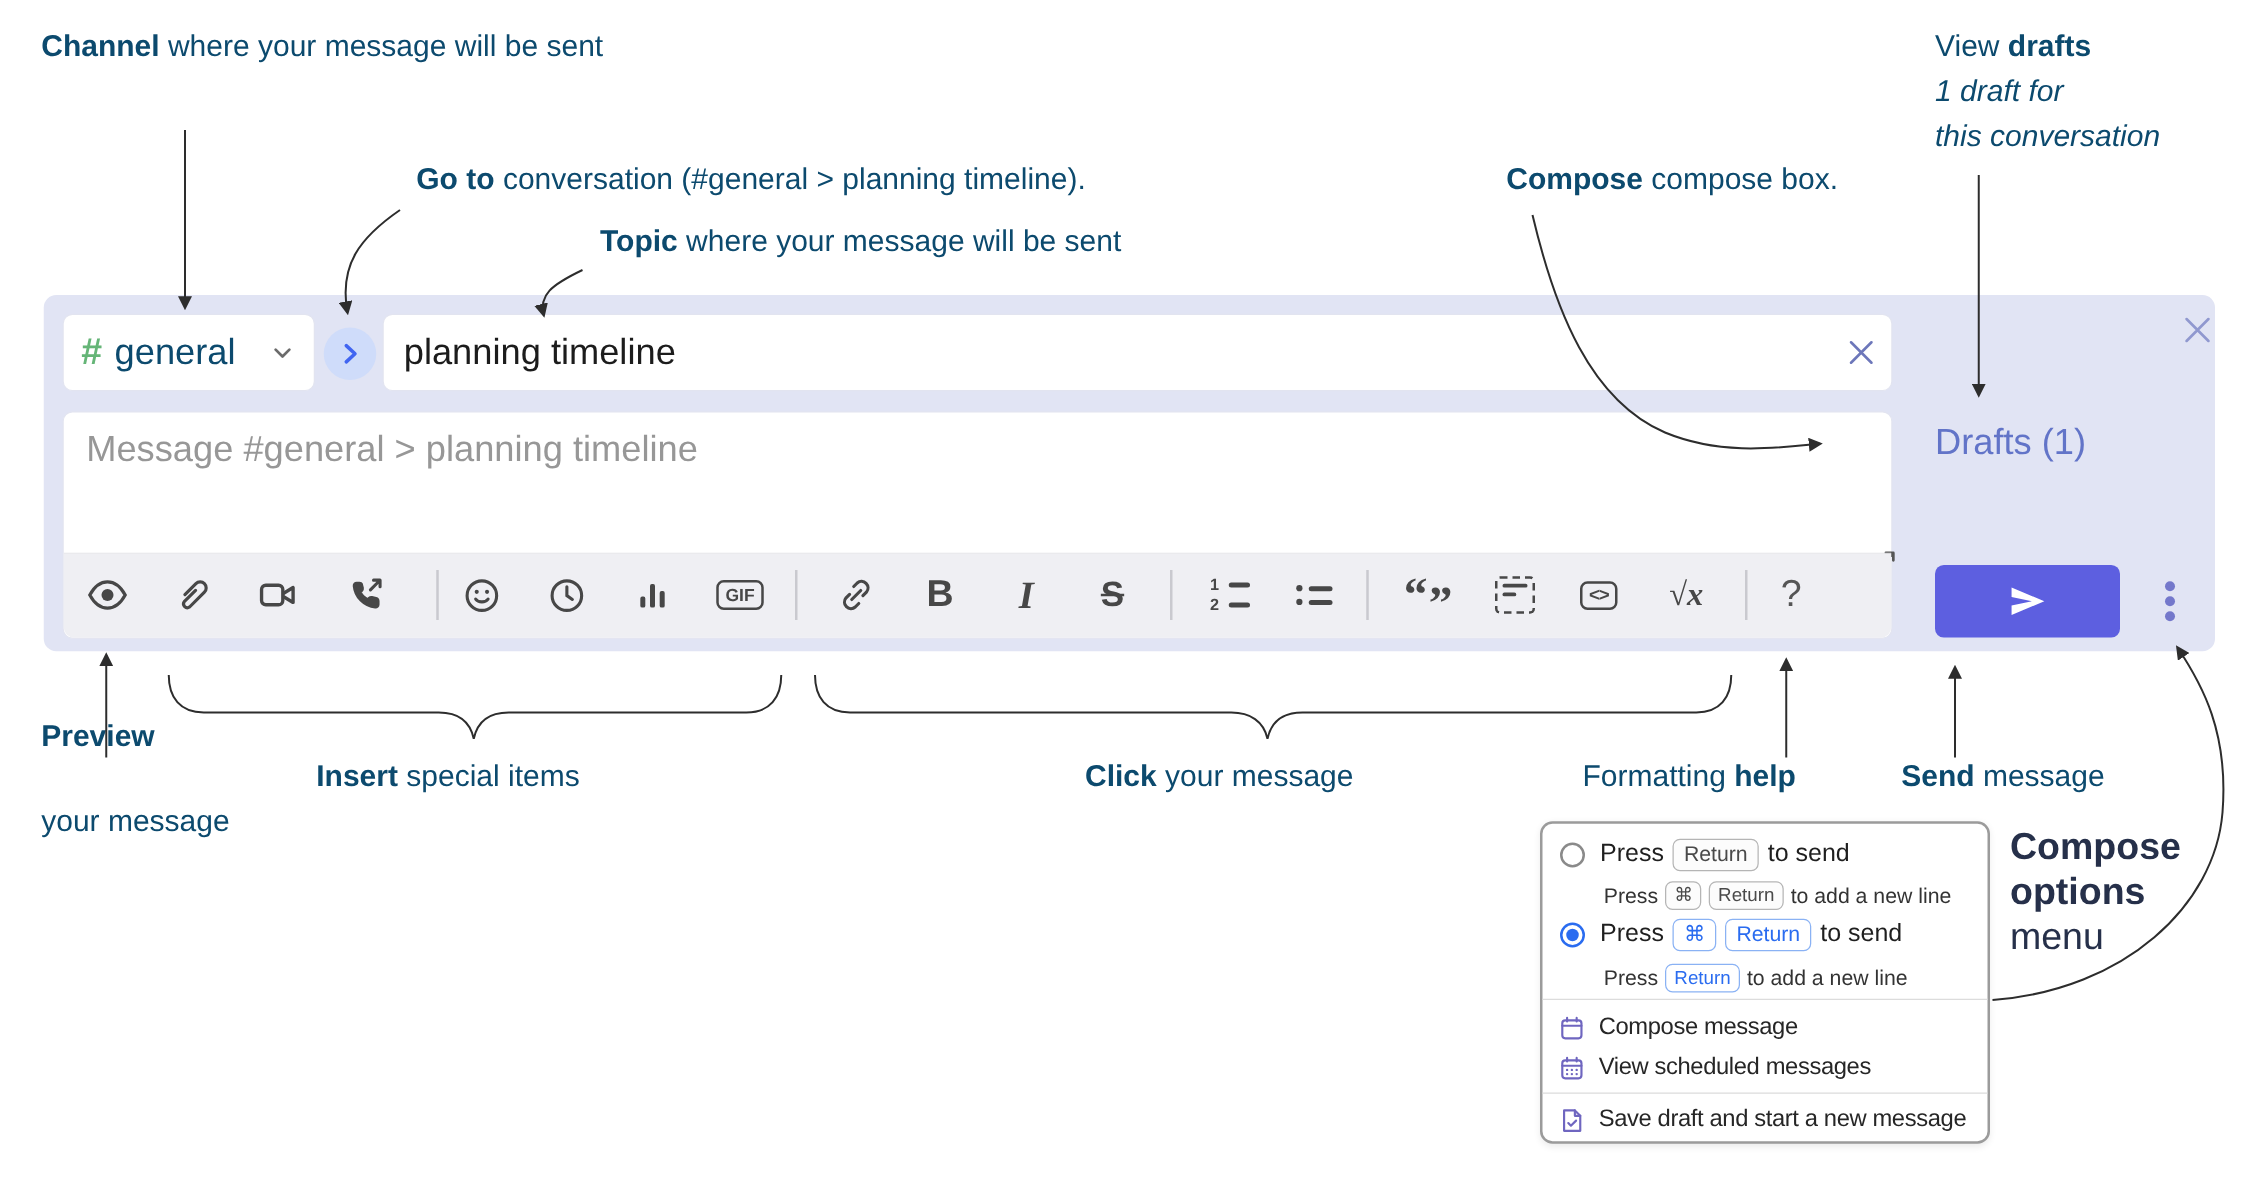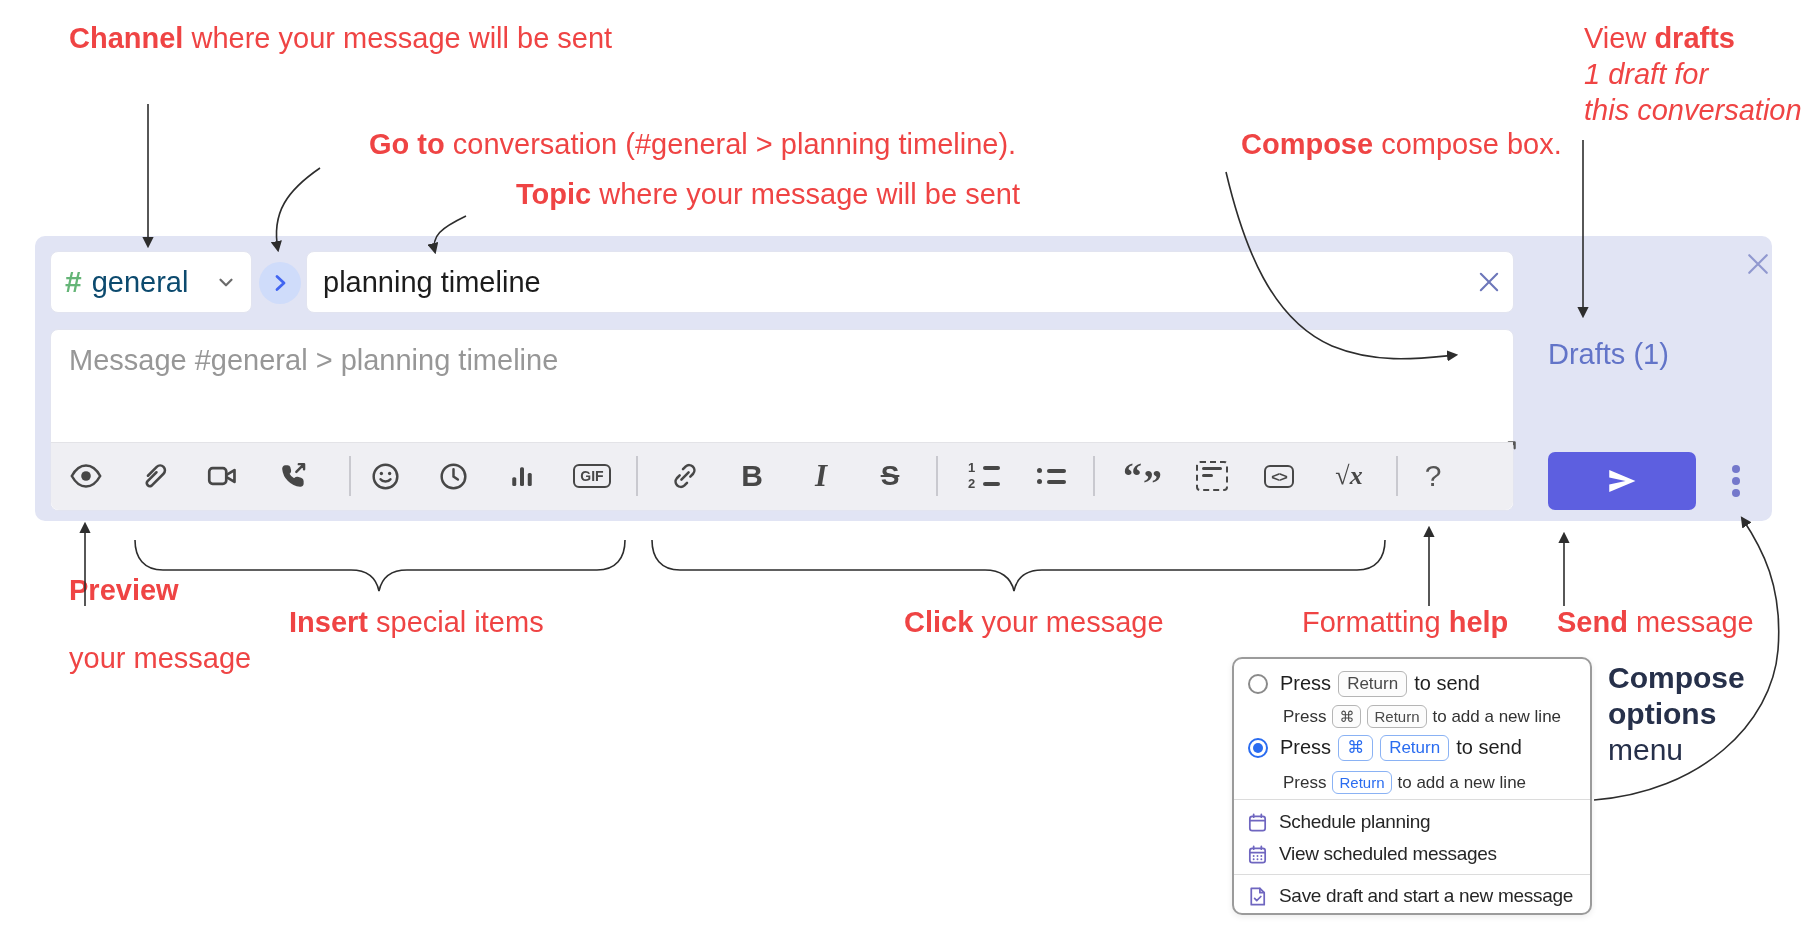--- a/index.html
+++ b/index.html
@@ -1,18 +1,18 @@
 <!DOCTYPE html>
 <html><head>
 <meta charset="utf-8">
 <style>
   html,body{margin:0;padding:0;background:#fff;}
   .canvas{position:relative;width:1814px;height:944px;background:#fff;overflow:hidden;
           font-family:"Liberation Sans",sans-serif;color:#26304a;}
-  .ann{position:absolute;font-size:29px;line-height:36px;white-space:nowrap;color:#ef4444;margin-left:36px;}
+  .ann{position:absolute;font-size:24px;line-height:36px;white-space:nowrap;color:#0c4a6e;}
   .b{font-weight:700;}
   .it{font-style:italic;}
   
   .compose{position:absolute;left:35px;top:236px;width:1737px;height:285px;
            background:#e1e4f4;border-radius:10px;z-index:1;}
   .whitebox{background:#fff;border:1px solid #e2e4f0;border-radius:8px;box-sizing:border-box;}
   .chan-sel{position:absolute;left:15px;top:15px;width:202px;height:62px;display:flex;
             align-items:center;gap:10px;padding:0 14px;cursor:pointer;}
   .hash{color:#65b577;font-weight:700;font-size:30px;}
   .chan-name{font-size:29px;color:#0c4a6e;flex:1;}
@@ -378,21 +378,21 @@
       </span>
     </div>
     <div class="pdivider" style="top:140px;"></div>
     <div class="pitem" style="top:148px;height:30px;">
       <span>
           <svg width="23" height="23" viewBox="0 0 24 24" fill="none" stroke="#6f66c0" stroke-width="1.8" stroke-linecap="round">
             <rect x="4" y="5.5" width="16" height="15" rx="2.5"></rect>
             <path d="M8 3.5 v3 M16 3.5 v3 M4 10 h16"></path>
           </svg>
         </span>
-      <span>Schedule planning</span>
+      <span>Compose message</span>
     </div>
     <div class="pitem" style="top:180px;height:30px;">
       <span>
           <svg width="23" height="23" viewBox="0 0 24 24" fill="none" stroke="#6f66c0" stroke-width="1.8" stroke-linecap="round">
             <rect x="4" y="5.5" width="16" height="15" rx="2.5"></rect>
             <path d="M8 3.5 v3 M16 3.5 v3 M4 10 h16"></path>
             <g fill="#6f66c0" stroke="none">
               <circle cx="8" cy="13.5" r="1"></circle>
               <circle cx="12" cy="13.5" r="1"></circle>
               <circle cx="16" cy="13.5" r="1"></circle>

